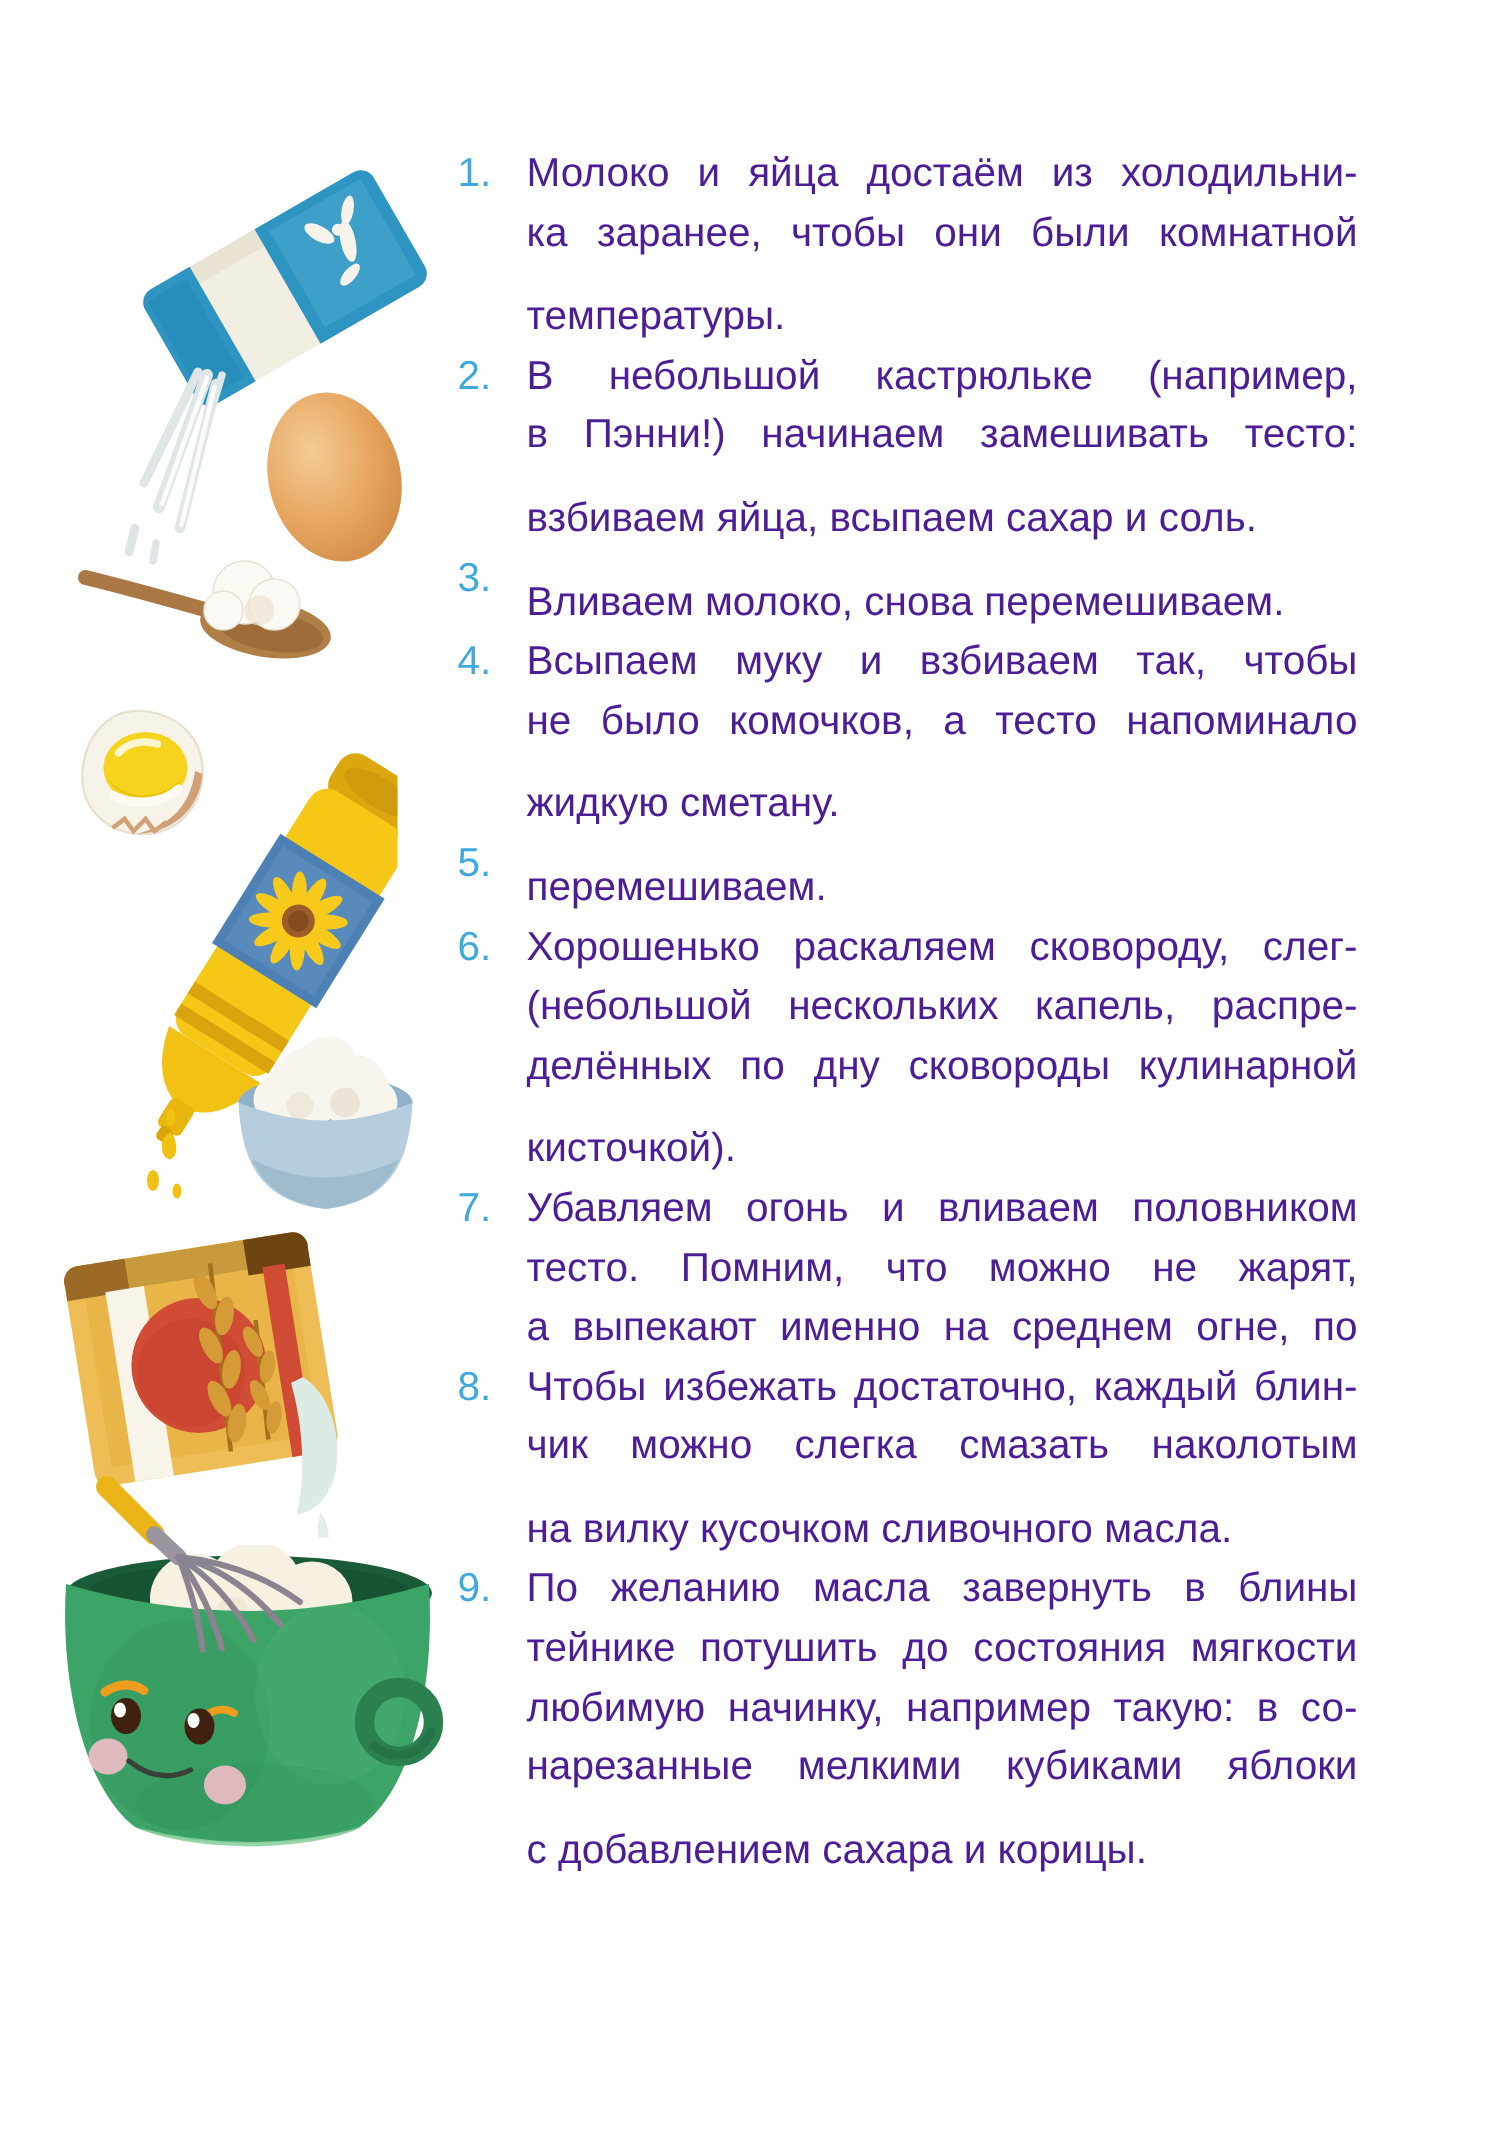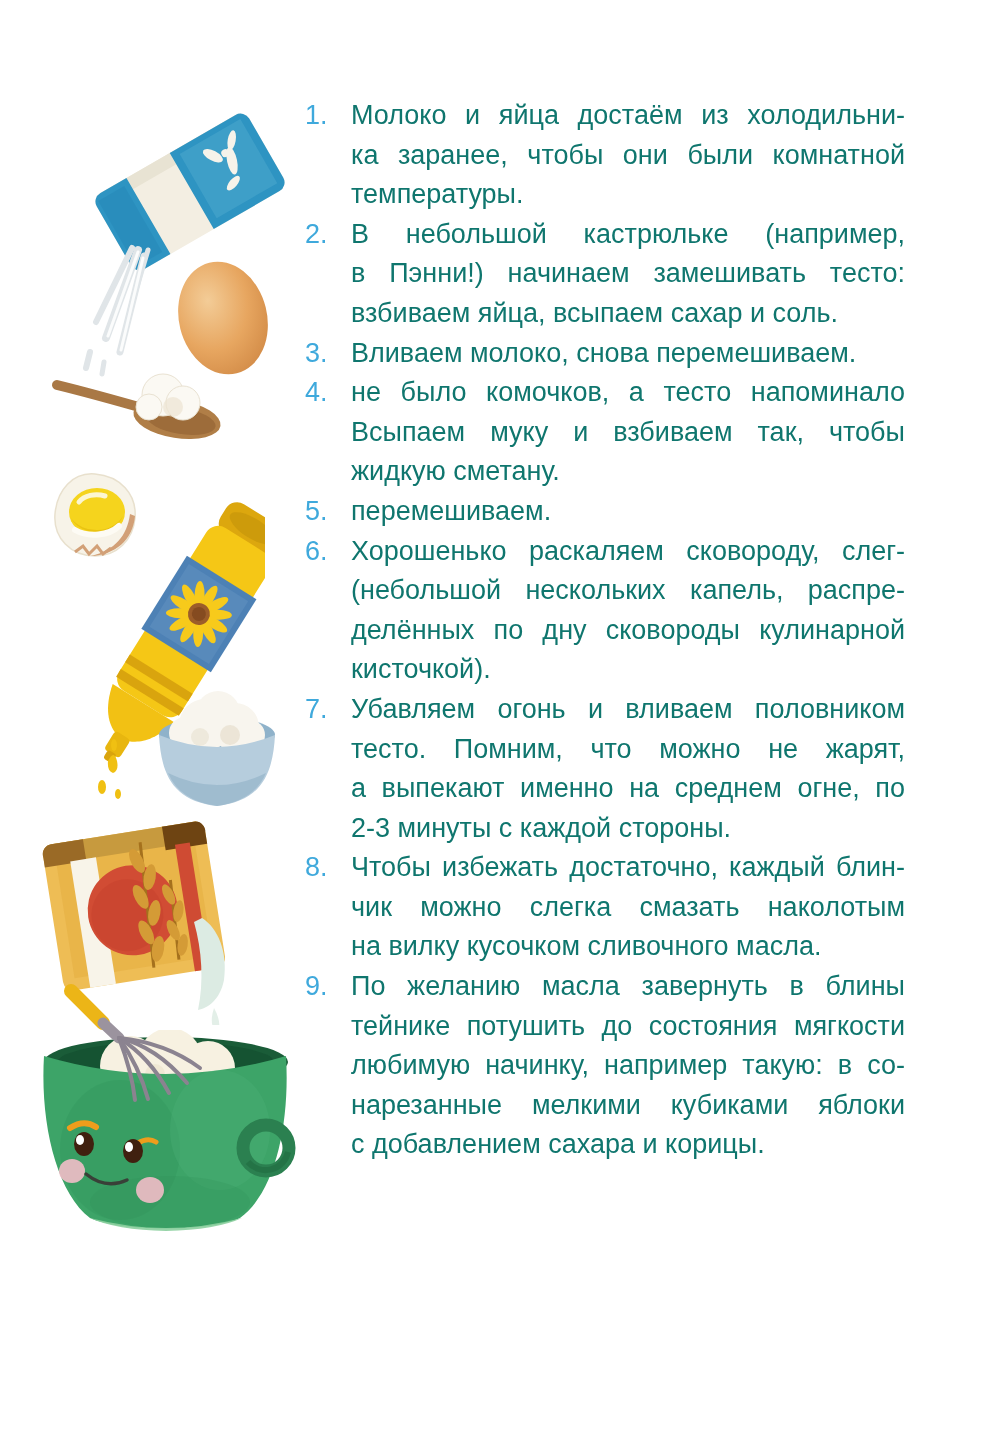--- a/index.html
+++ b/index.html
@@ -21,29 +21,29 @@
   }
   .step{display:flex;}
   .num{
     flex:0 0 46px;
     color:#3fa9dc;
     font-size:27px;
     line-height:39.6px;
   }
   .stepbody{
     flex:1;
-    color:#0f766e;
+    color:#4c1d95;
     font-size:27px;
     line-height:39.6px;
   }
   .line{
     text-align:justify;
     text-align-last:justify;
   }
-  .line.last{text-align-last:left;}
+  .line.last{text-align-last:left;margin-top:16px;}
   .ill{position:absolute;}
 </style>
 </head>
 <body>
 
 <div class="page">
 
   <div>
 
     <svg class="ill" style="left:60px;top:100px" width="240" height="285" viewBox="0 0 240 285">
@@ -261,22 +261,22 @@
     <li class="step">
       <span class="num">3.</span>
       <div class="stepbody">
         <div class="line last">Вливаем молоко, снова перемешиваем.</div>
       </div>
     </li>
 
     <li class="step">
       <span class="num">4.</span>
       <div class="stepbody">
+        <div class="line">Всыпаем муку и взбиваем так, чтобы</div>
         <div class="line">не было комочков, а тесто напоминало</div>
-        <div class="line">Всыпаем муку и взбиваем так, чтобы</div>
         <div class="line last">жидкую сметану.</div>
       </div>
     </li>
 
     <li class="step">
       <span class="num">5.</span>
       <div class="stepbody">
         <div class="line last">перемешиваем.</div>
       </div>
     </li>
@@ -290,21 +290,20 @@
         <div class="line last">кисточкой).</div>
       </div>
     </li>
 
     <li class="step">
       <span class="num">7.</span>
       <div class="stepbody">
         <div class="line">Убавляем огонь и вливаем половником</div>
         <div class="line">тесто. Помним, что можно не жарят,</div>
         <div class="line">а выпекают именно на среднем огне, по</div>
-        <div class="line last">2-3 минуты с каждой стороны.</div>
       </div>
     </li>
 
     <li class="step">
       <span class="num">8.</span>
       <div class="stepbody">
         <div class="line">Чтобы избежать достаточно, каждый блин-</div>
         <div class="line">чик можно слегка смазать наколотым</div>
         <div class="line last">на вилку кусочком сливочного масла.</div>
       </div>

